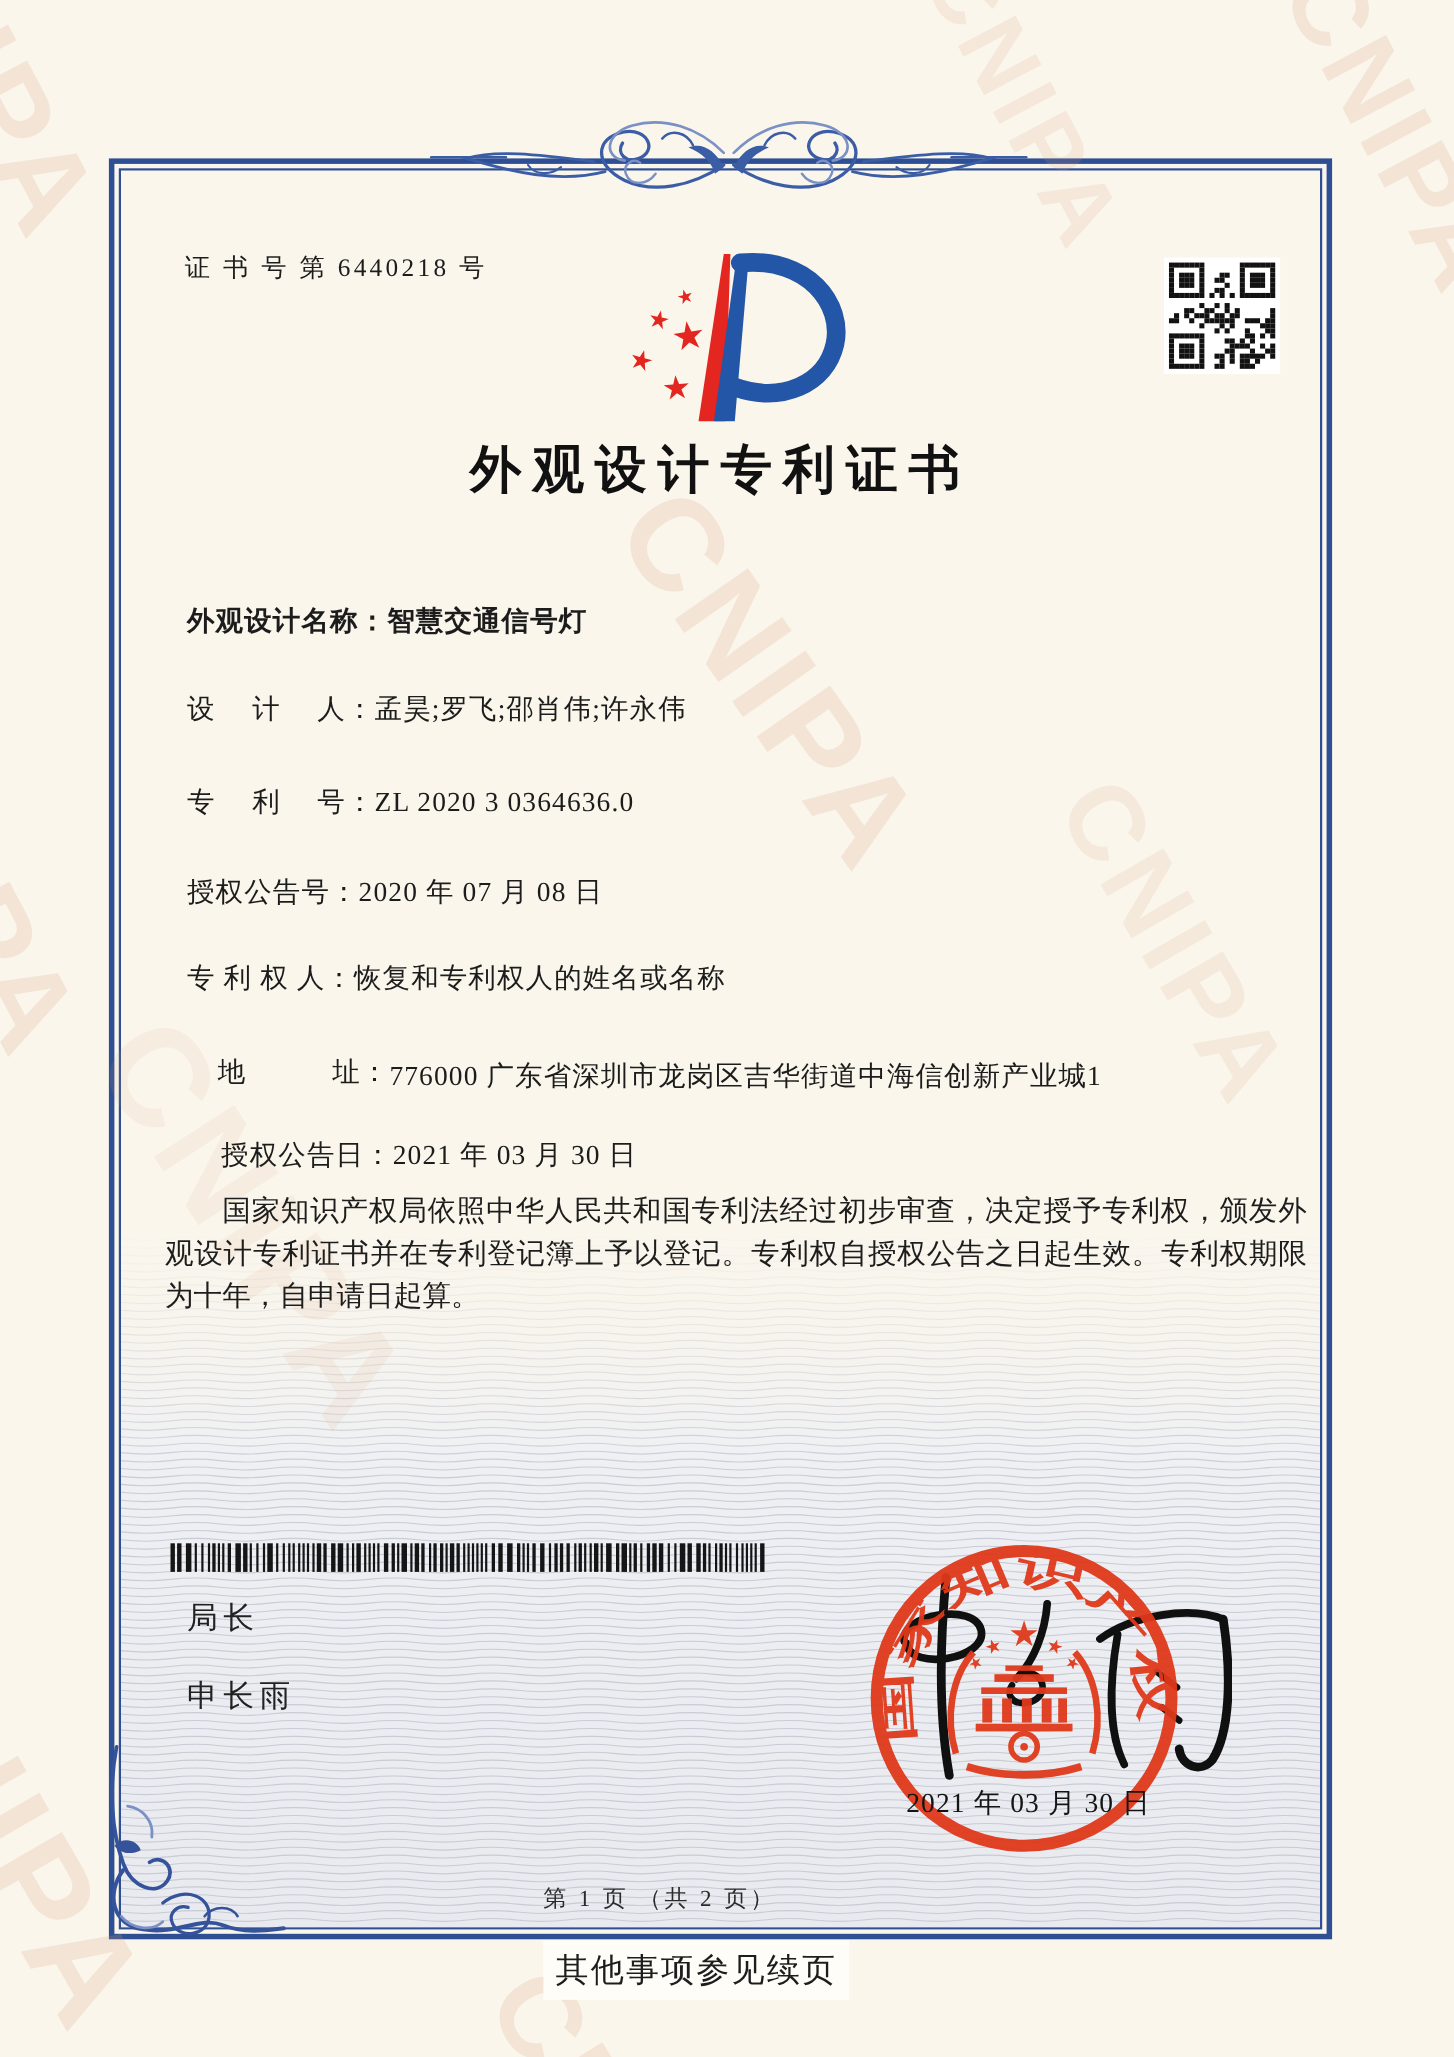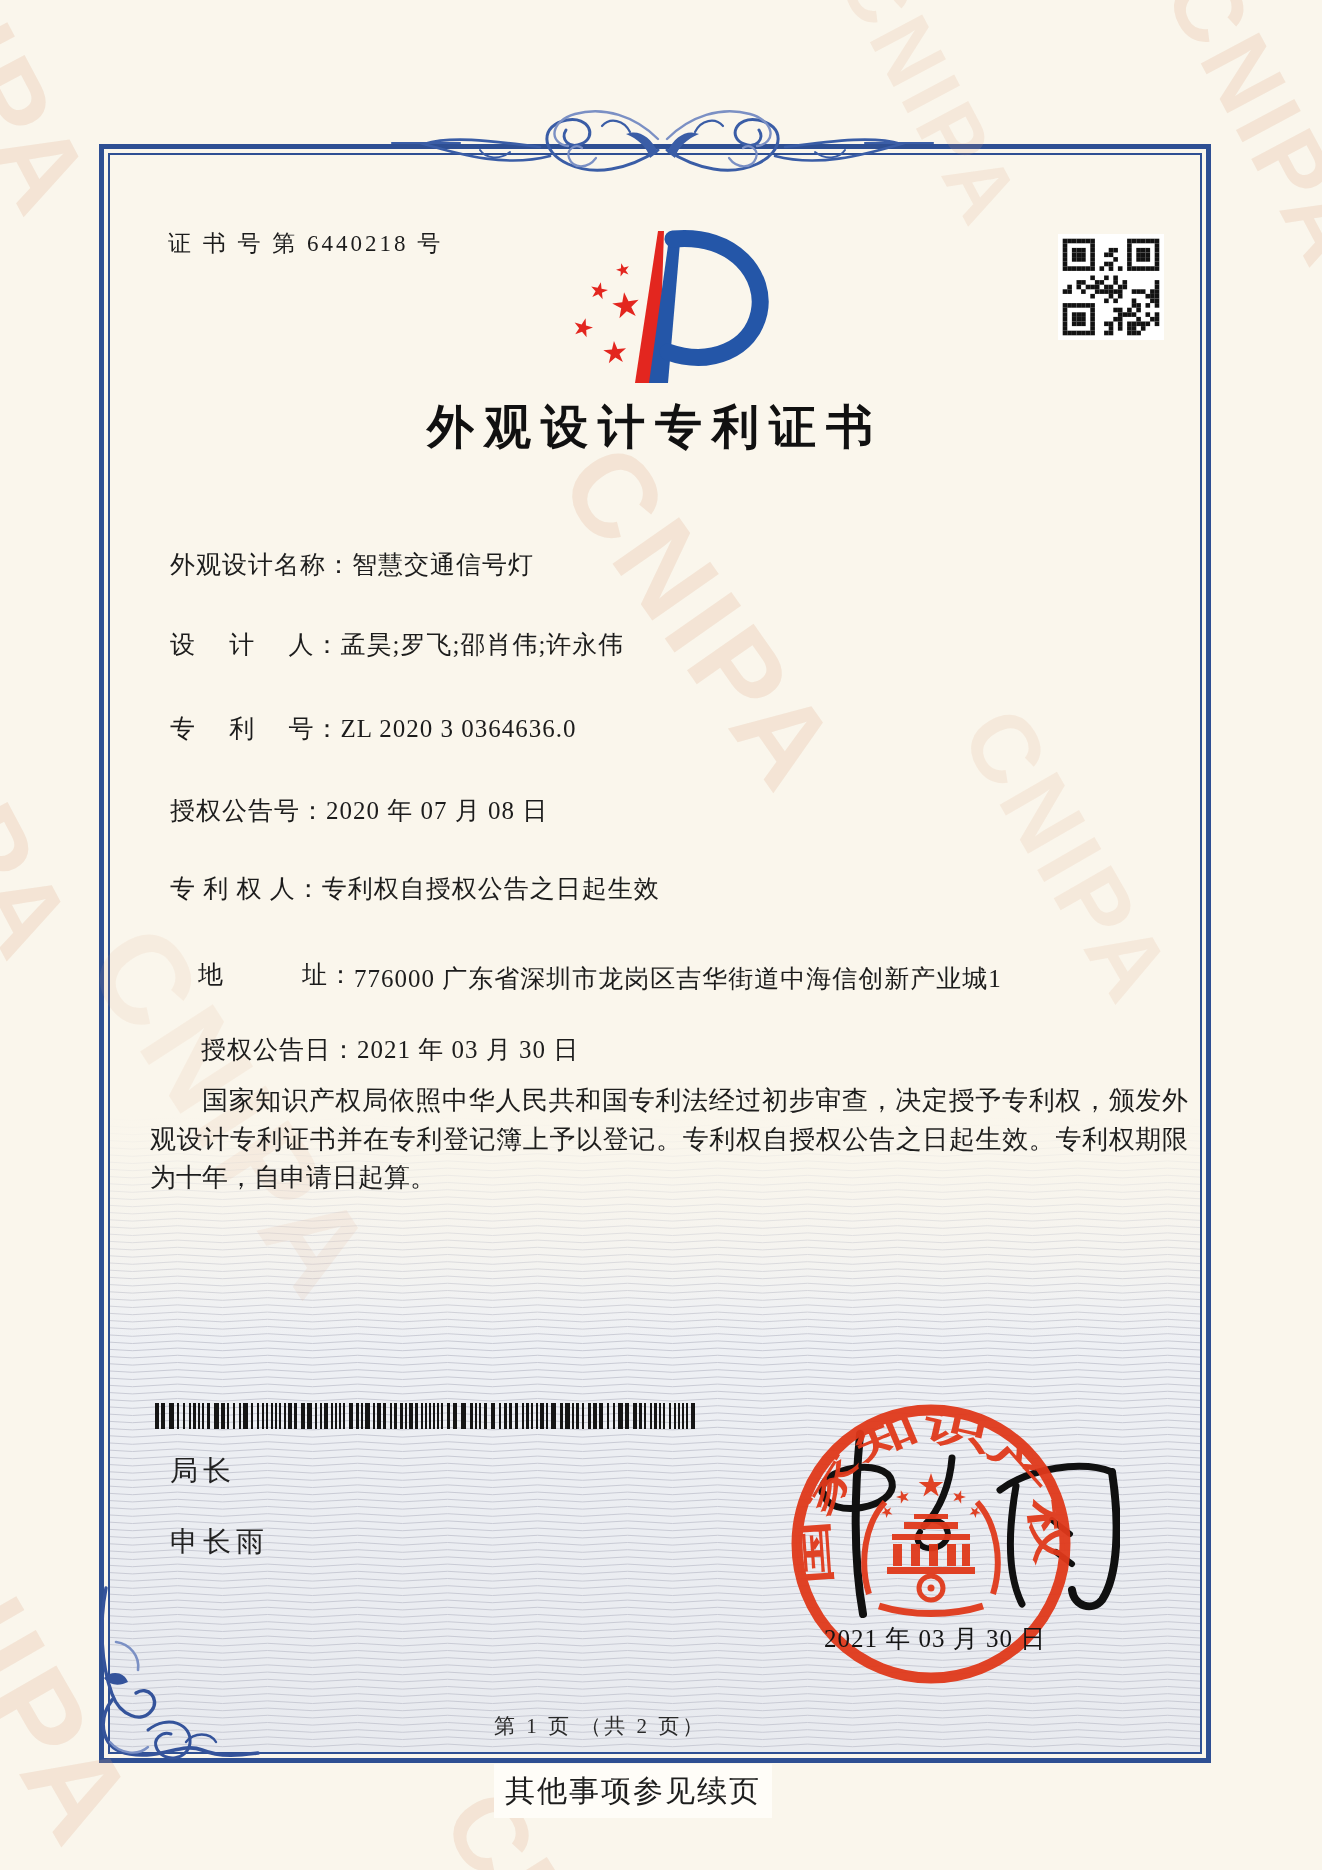--- a/index.html
+++ b/index.html
@@ -393,34 +393,34 @@
     <rect x="32.3" y="96.7" width="4.6" height="4.6" fill="#121212"></rect>
     <rect x="46.1" y="96.7" width="4.6" height="4.6" fill="#121212"></rect>
     <rect x="50.7" y="96.7" width="4.6" height="4.6" fill="#121212"></rect>
     <rect x="69.1" y="96.7" width="4.6" height="4.6" fill="#121212"></rect>
     <rect x="73.7" y="96.7" width="4.6" height="4.6" fill="#121212"></rect>
     <rect x="78.3" y="96.7" width="4.6" height="4.6" fill="#121212"></rect>
   </svg>
 
 <div class="abs title">外观设计专利证书</div>
 
-<div class="abs row" style="top:548px;">
+<div class="abs row" style="top:548px;font-weight:bold;">
   <span class="lbl">外观设计名称：</span><span>智慧交通信号灯</span>
 </div>
 <div class="abs row" style="top:628px;">
   <span class="lbl">设　 计 　人：</span><span>孟昊;罗飞;邵肖伟;许永伟</span>
 </div>
 <div class="abs row" style="top:712px;">
   <span class="lbl">专　 利 　号：</span><span>ZL 2020 3 0364636.0</span>
 </div>
 <div class="abs row" style="top:794px;">
   <span class="lbl">授权公告号：</span><span>2020 年 07 月 08 日</span>
 </div>
 <div class="abs row" style="top:872px;">
-  <span class="lbl">专 利 权 人：</span><span>专利权自授权公告之日起生效</span>
+  <span class="lbl">专 利 权 人：</span><span>恢复和专利权人的姓名或名称</span>
 </div>
 <div class="abs row addr-row" style="top:958px;margin-left:28px;">
   <span class="lbl">地　　　址：</span>
   <div class="addr-val">
     <div>776000 广东省深圳市龙岗区吉华街道中海信创新产业城1</div>
   </div>
 </div>
 <div class="abs row" style="top:1033px;width:1010px;margin-left:31px;">
   <span class="lbl">授权公告日：</span><span>2021 年 03 月 30 日</span>
 </div>

